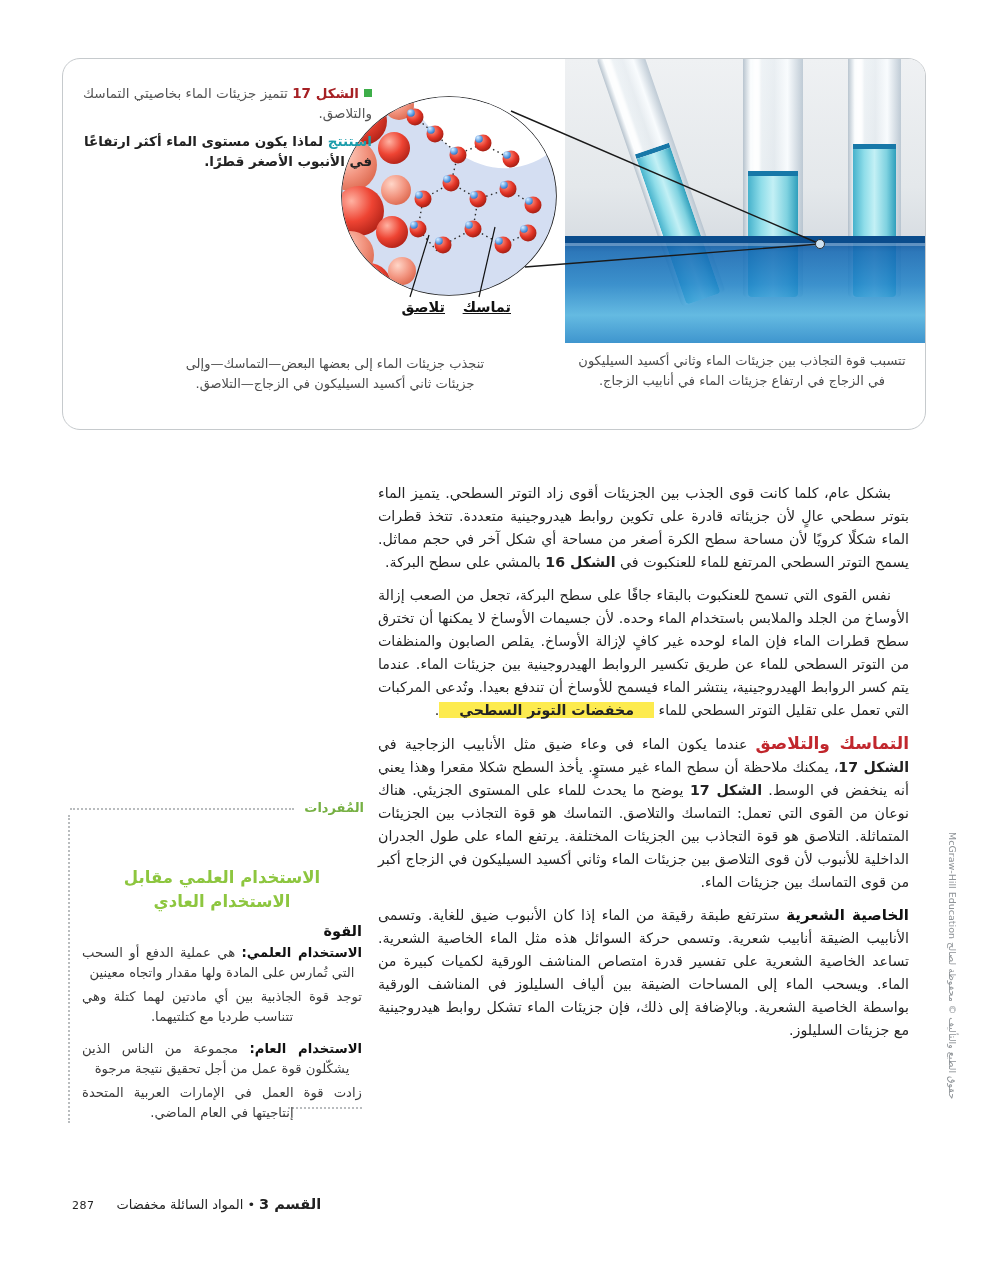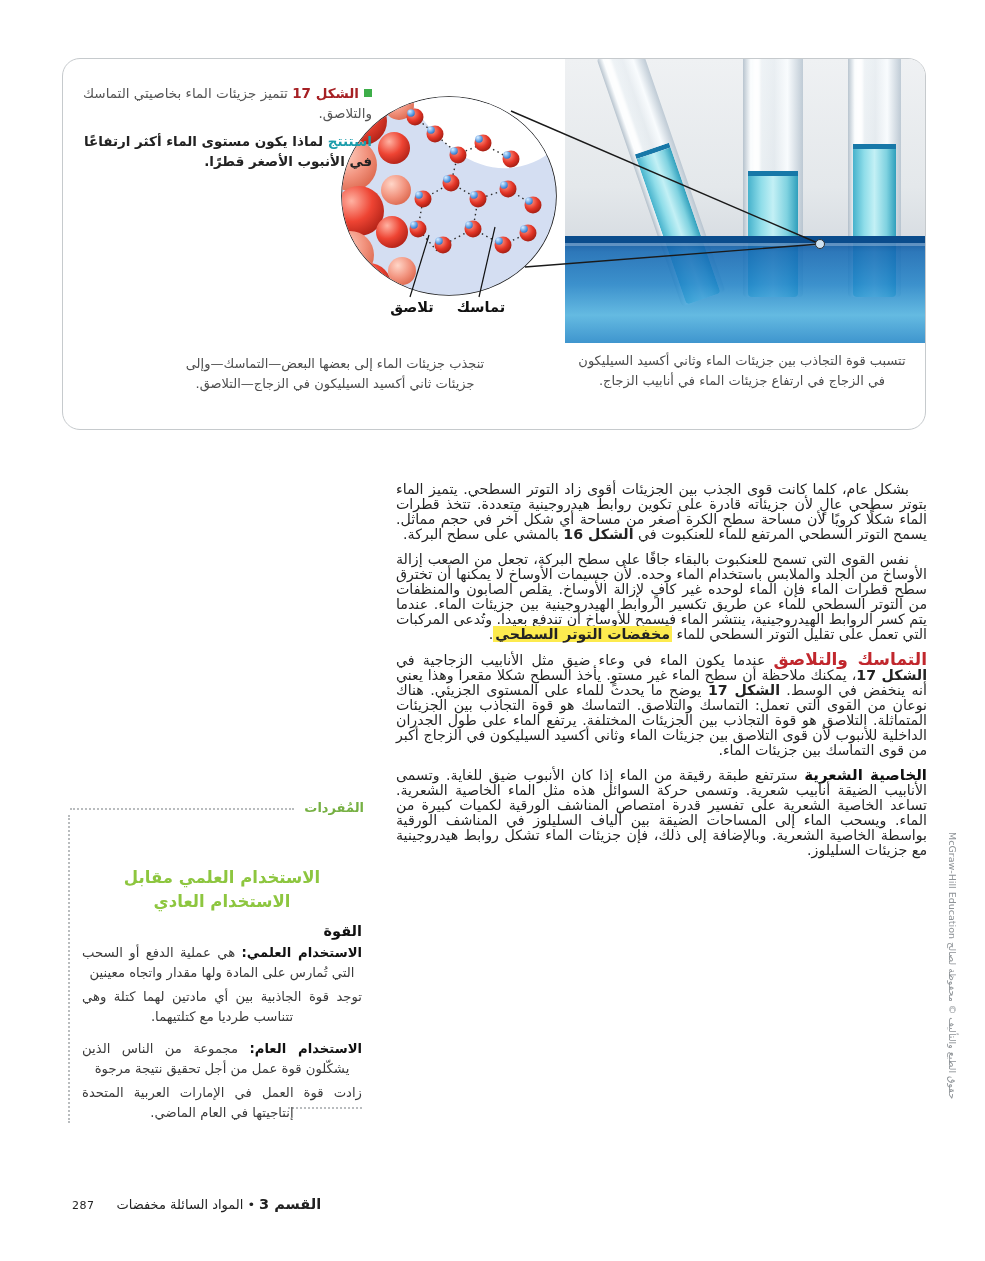--- a/index.html
+++ b/index.html
@@ -34,36 +34,36 @@
     background:linear-gradient(90deg,#46b2cc 0%,#8fdde9 26%,#c3f0f5 50%,#7fd2e0 78%,#2f9fbc 100%);
     border-top:5px solid #1778a8;border-radius:0 0 4px 4px;}
   .water{position:absolute;left:0;top:177px;width:100%;height:107px;z-index:3;
     background:linear-gradient(180deg,rgba(9,76,146,.93) 0px,rgba(22,106,180,.88) 16px,rgba(30,130,200,.84) 45%,rgba(72,178,226,.8) 74%,rgba(38,138,203,.86) 100%);}
   .water::before{content:"";position:absolute;top:0;left:0;right:0;height:7px;background:#0a4c8c;}
   .water::after{content:"";position:absolute;top:7px;left:0;right:0;height:3px;background:rgba(255,255,255,.28);}
 
   
   .overlay-svg{position:absolute;left:0;top:0;z-index:4;pointer-events:none;}
 
-  .mol-label{position:absolute;z-index:6;font-size:14.5px;font-weight:bold;color:#111;direction:rtl;text-align:center;}
+  .mol-label{position:absolute;z-index:6;font-size:14.5px;font-weight:bold;color:#111;direction:rtl;text-align:right;text-decoration:underline;}
   #label-adhesion{left:316px;top:240px;width:66px;}
   #label-cohesion{left:388px;top:240px;width:60px;}
 
   .photo-caption{position:absolute;direction:rtl;text-align:center;font-size:13px;line-height:1.55;color:#4d4d4d;z-index:5;}
   #caption-left{left:104px;top:295px;width:336px;}
   #caption-right{left:506px;top:292px;width:346px;}
 
   
-  .body-text{position:absolute;left:396px;top:482px;width:531px;direction:rtl;text-align:justify;
-    font-size:14.2px;line-height:15px;color:#232323;z-index:2;}
+  .body-text{position:absolute;left:378px;top:482px;width:531px;direction:rtl;text-align:justify;
+    font-size:14.2px;line-height:23px;color:#232323;z-index:2;}
   .body-text p.indent{text-indent:18px;}
   .body-text p+p{margin-top:10px;}
   .head-red{color:var(--accent-red);font-weight:bold;font-size:17px;}
   .head-black{font-weight:bold;font-size:15px;color:#111;}
-  .hl{background:var(--highlight);font-weight:bold;padding:0 2px;}
+  .hl{background:var(--highlight);font-weight:bold;padding:0 20px;}
 
   
   .vocab{position:absolute;left:68px;top:800px;width:296px;direction:rtl;z-index:2;}
   .vocab-title-row{display:flex;align-items:flex-end;}
   .vocab-title{color:var(--green-dark);font-weight:bold;font-size:13px;white-space:nowrap;}
   .leader{flex:1;border-bottom:2.5px dotted #b9bcbe;margin:0 10px 5px 2px;}
   .vocab-body{border-left:2.5px dotted #b9bcbe;padding:3px 2px 14px 12px;}
   .vocab-sub{color:var(--green-light);font-weight:bold;font-size:16.5px;line-height:1.45;text-align:center;margin-top:48px;}
   .vocab-term{font-weight:bold;font-size:14.5px;color:#111;margin-top:9px;text-align:right;}
   .vocab-def{font-size:13.2px;line-height:1.52;color:#3a3a3a;text-align:justify;text-align-last:center;margin-top:4px;}

